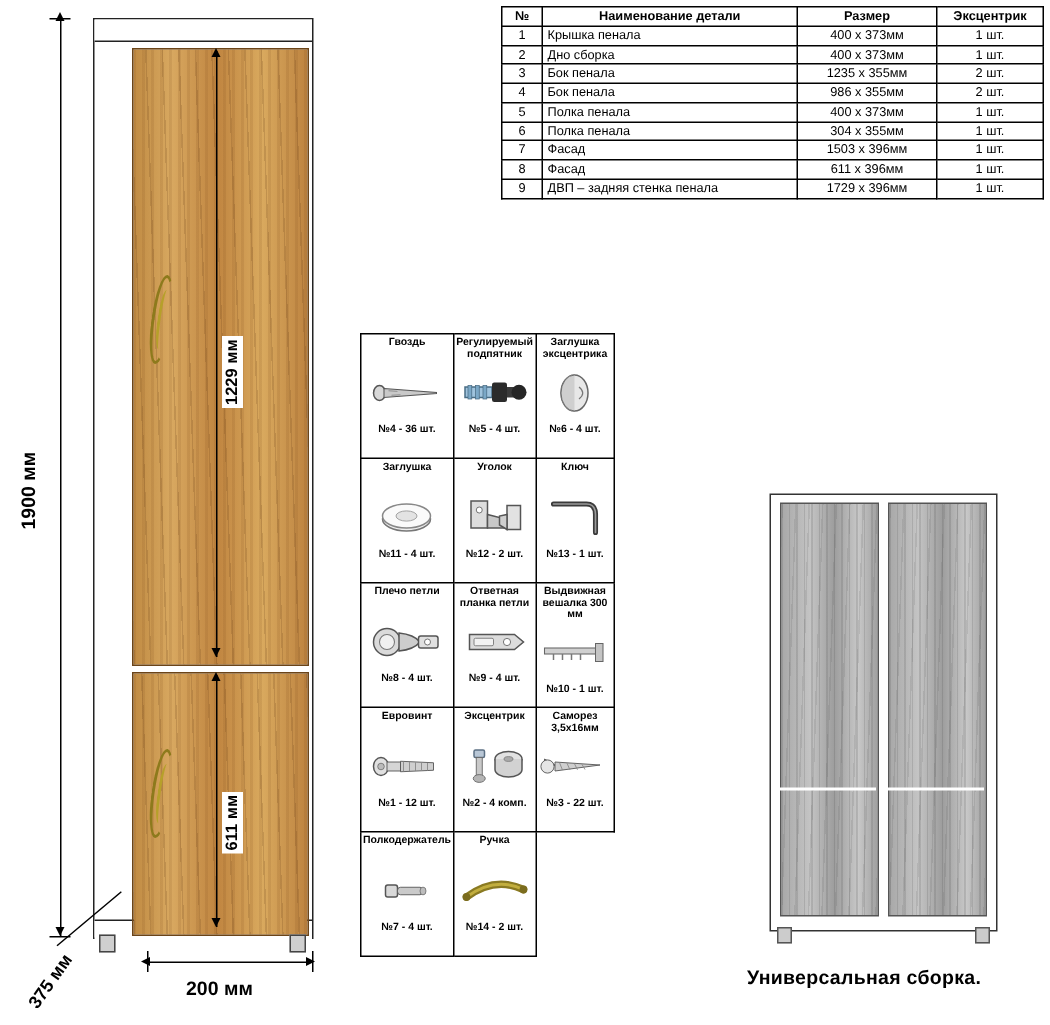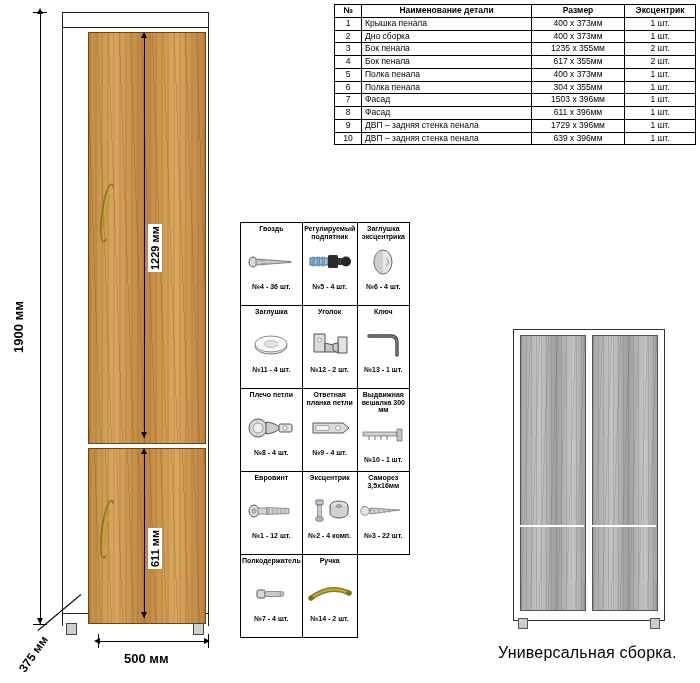--- a/index.html
+++ b/index.html
@@ -95,21 +95,21 @@
     background:
       repeating-linear-gradient(90deg, rgba(80,80,80,.18) 0 1px, rgba(255,255,255,0) 1px 5px),
       repeating-linear-gradient(92deg, rgba(60,60,60,.12) 0 1px, rgba(0,0,0,0) 1px 9px),
       linear-gradient(90deg,#a8a8a8,#c4c4c4 30%,#9d9d9d 55%,#c8c8c8 80%,#a0a0a0);
     border:1px solid #555;
   }
   #g-door-left{left:7px;}
   #g-door-right{left:79px;}
   .g-split{position:absolute;height:2px;background:#fff;width:64px;top:196px;}
   .g-foot{position:absolute;width:8px;height:9px;background:#ccc;border:1px solid #555;top:289px;}
-  #grey-caption{left:498px;top:644px;font-size:16px;font-weight:normal;letter-spacing:.2px;}
+  #grey-caption{left:498px;top:644px;font-size:13px;font-weight:bold;letter-spacing:.2px;}
 </style>
 </head>
 <body>
 
 <table class="abs" id="parts-table">
   <thead>
     <tr>
       <th>№</th>
       <th>Наименование детали</th>
       <th>Размер</th>
@@ -131,21 +131,21 @@
     </tr>
     <tr>
       <td class="num">3</td>
       <td class="name">Бок пенала</td>
       <td class="size">1235 х 355мм</td>
       <td class="qty">2 шт.</td>
     </tr>
     <tr>
       <td class="num">4</td>
       <td class="name">Бок пенала</td>
-      <td class="size">617 х 355мм</td>
+      <td class="size">986 х 355мм</td>
       <td class="qty">2 шт.</td>
     </tr>
     <tr>
       <td class="num">5</td>
       <td class="name">Полка пенала</td>
       <td class="size">400 х 373мм</td>
       <td class="qty">1 шт.</td>
     </tr>
     <tr>
       <td class="num">6</td>
@@ -162,26 +162,20 @@
     <tr>
       <td class="num">8</td>
       <td class="name">Фасад</td>
       <td class="size">611 х 396мм</td>
       <td class="qty">1 шт.</td>
     </tr>
     <tr>
       <td class="num">9</td>
       <td class="name">ДВП – задняя стенка пенала</td>
       <td class="size">1729 х 396мм</td>
-      <td class="qty">1 шт.</td>
-    </tr>
-    <tr>
-      <td class="num">10</td>
-      <td class="name">ДВП – задняя стенка пенала</td>
-      <td class="size">639 х 396мм</td>
       <td class="qty">1 шт.</td>
     </tr>
   </tbody>
 </table>
 
 <table class="abs" id="hardware-table">
   <tbody>
 
     <tr>
       <td>
@@ -399,21 +393,21 @@
 <div class="abs arrow ar-down" style="left:36.5px;top:618px"></div>
 <div class="abs dim-h" style="left:33px;top:12px;width:14px"></div>
 <div class="abs dim-h" style="left:33px;top:624px;width:14px"></div>
 <div class="abs dim-label rot90" style="left:10px;top:355px;font-size:13px">1900 мм</div>
 
 <div class="abs dim-h" style="left:98px;top:641px;width:110px"></div>
 <div class="abs arrow ar-left" style="left:94px;top:637.5px"></div>
 <div class="abs arrow ar-right" style="left:204px;top:637.5px"></div>
 <div class="abs dim-v" style="left:98px;top:634px;height:14px"></div>
 <div class="abs dim-v" style="left:208px;top:634px;height:14px"></div>
-<div class="abs dim-label" style="left:122px;top:650px;font-size:13px">500 мм</div>
+<div class="abs dim-label" style="left:122px;top:650px;font-size:13px">200 мм</div>
 
 <div class="abs" style="left:38px;top:630px;width:56px;height:1px;background:#000;transform:rotate(-40deg);transform-origin:left center;"></div>
 <div class="abs dim-label rot-diag" style="left:14px;top:668px;font-size:12px">375 мм</div>
 
 <div class="abs" id="grey-cab">
   <div class="g-body"></div>
   <div class="g-door" id="g-door-left"></div>
   <div class="g-door" id="g-door-right"></div>
   <div class="g-split" style="left:7px"></div>
   <div class="g-split" style="left:79px"></div>

